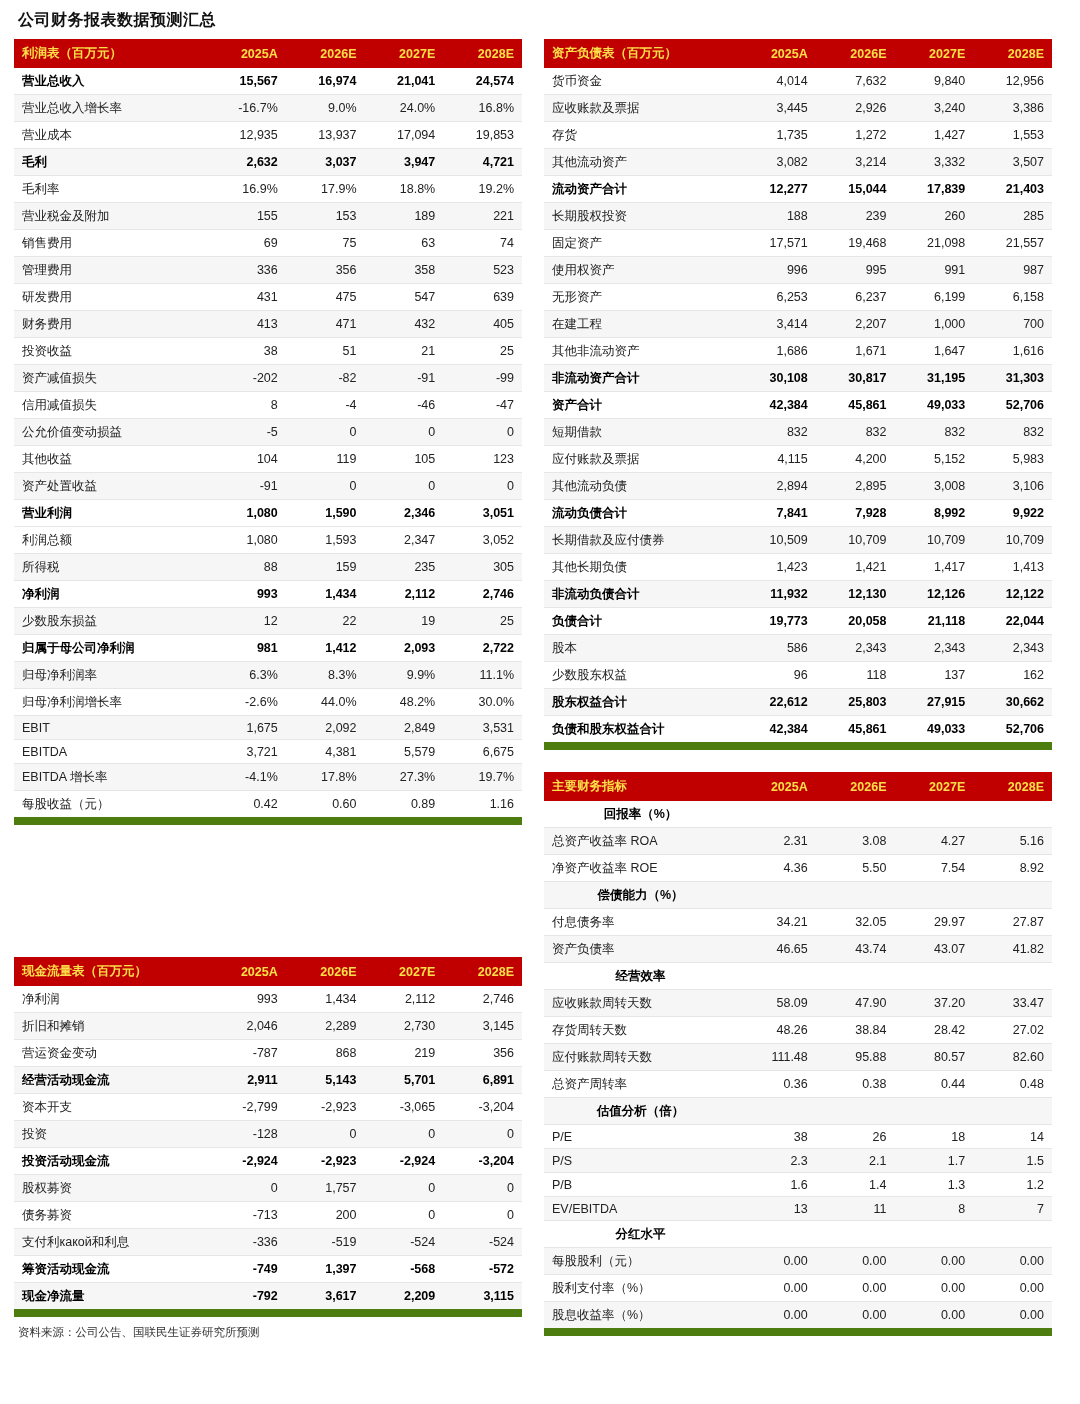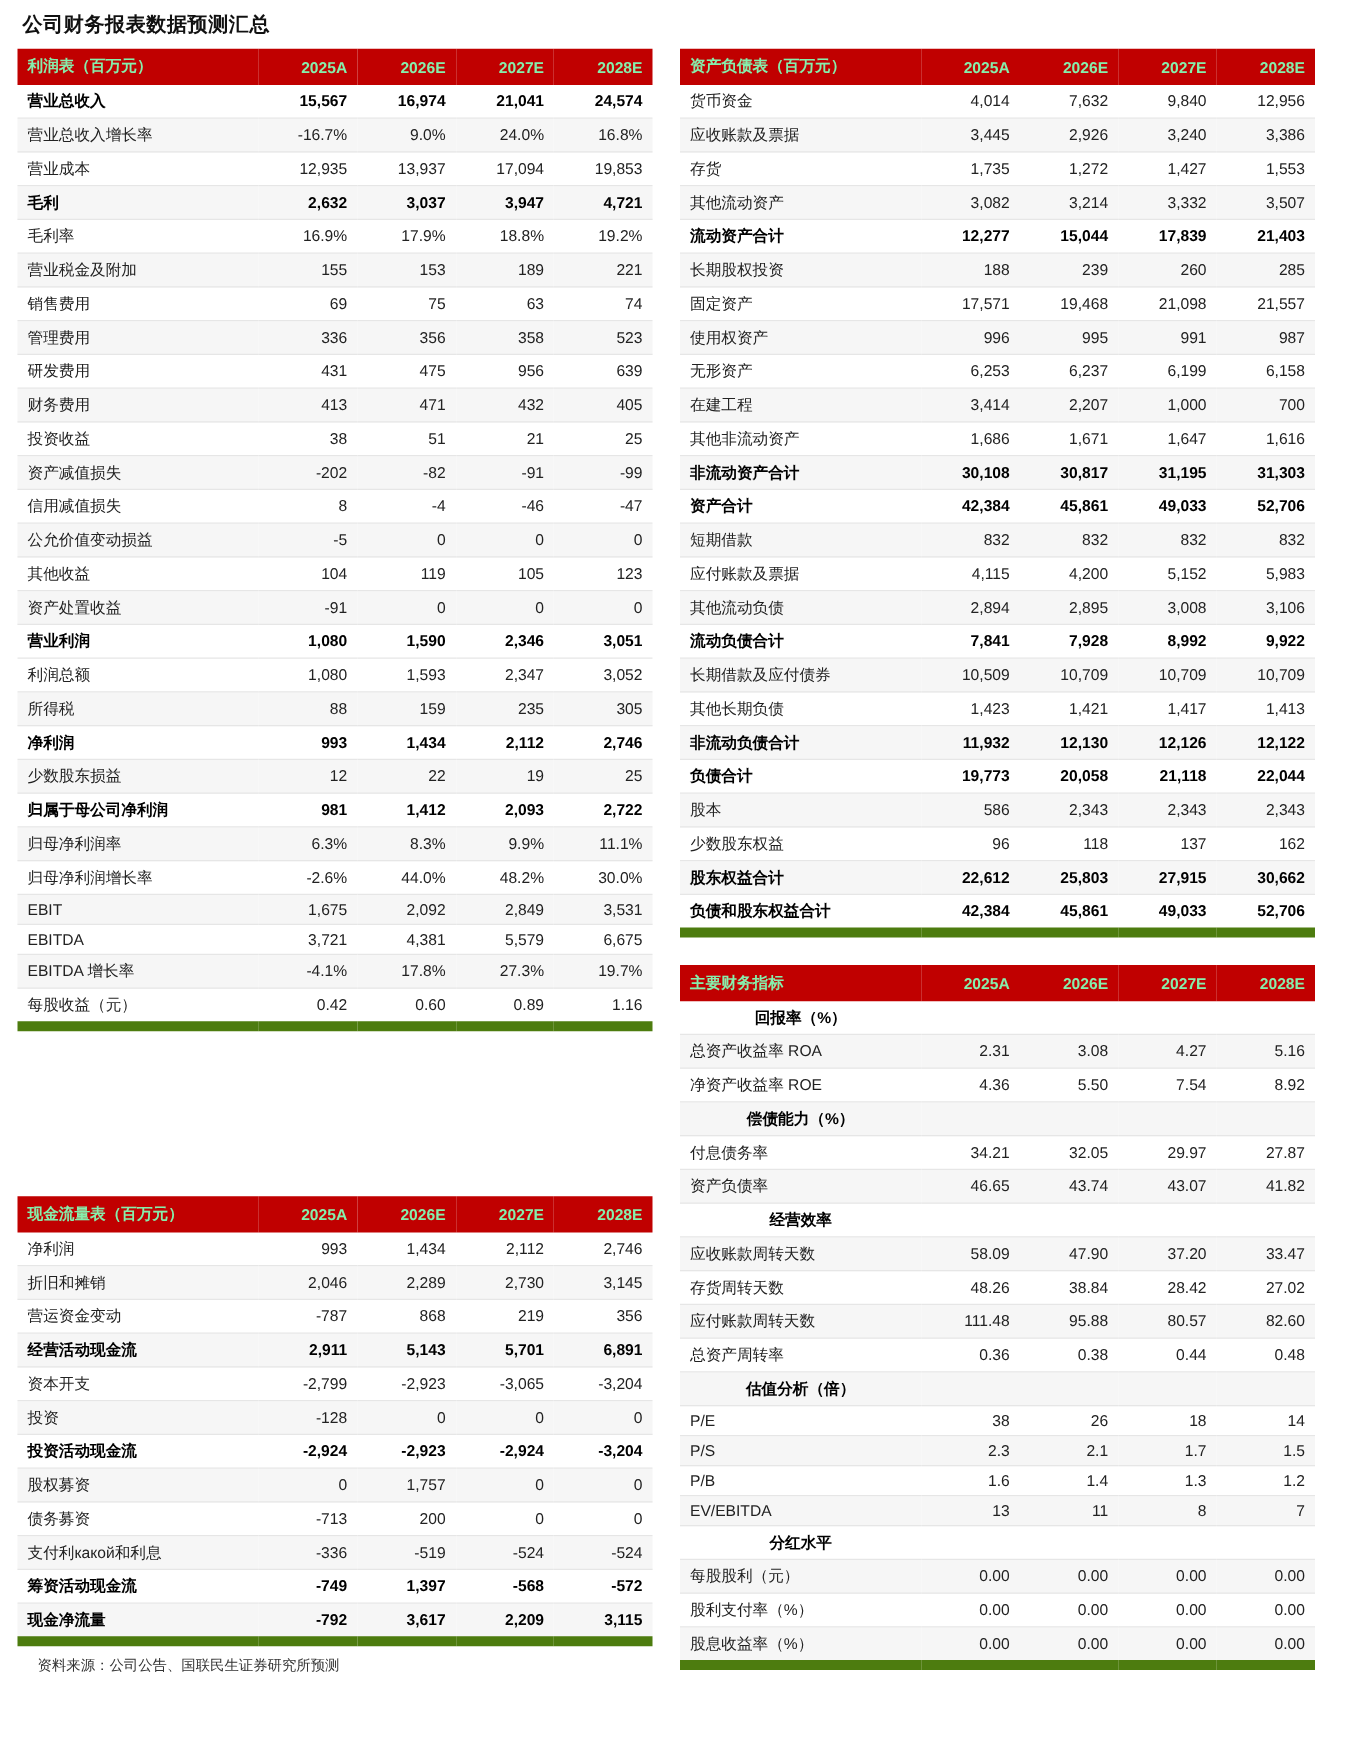--- a/index.html
+++ b/index.html
@@ -39,21 +39,21 @@
     flex: 0 0 508px;
   }
   table.fin {
     width: 100%;
     border-collapse: collapse;
     font-size: 12.5px;
     table-layout: fixed;
   }
   table.fin thead th {
     background: #c00000;
-    color: #86efac;
+    color: #fde047;
     font-weight: bold;
     font-size: 12.5px;
     padding: 6px 8px;
     text-align: right;
     white-space: nowrap;
   }
   table.fin thead th.label {
     text-align: left;
   }
   table.fin td {
@@ -86,21 +86,20 @@
   }
   col.c-label { width: 38%; }
   col.c-num { width: 15.5%; }
   .spacer-block { height: 132px; }
   .spacer-block-small { height: 22px; }
   .source {
     font-size: 11.5px;
     color: #333;
     margin-top: 8px;
     padding-left: 4px;
-    margin-left: 12px;
   }
 </style>
 </head>
 <body>
 
 <div class="page">
   <div class="page-title">公司财务报表数据预测汇总</div>
 
   <div class="cols">
     <div class="col">
@@ -175,21 +174,21 @@
               <td class="label">管理费用</td>
               <td>336</td>
               <td>356</td>
               <td>358</td>
               <td>523</td>
             </tr>
             <tr class="">
               <td class="label">研发费用</td>
               <td>431</td>
               <td>475</td>
-              <td>956</td>
+              <td>547</td>
               <td>639</td>
             </tr>
             <tr class="alt">
               <td class="label">财务费用</td>
               <td>413</td>
               <td>471</td>
               <td>432</td>
               <td>405</td>
             </tr>
             <tr class="">

